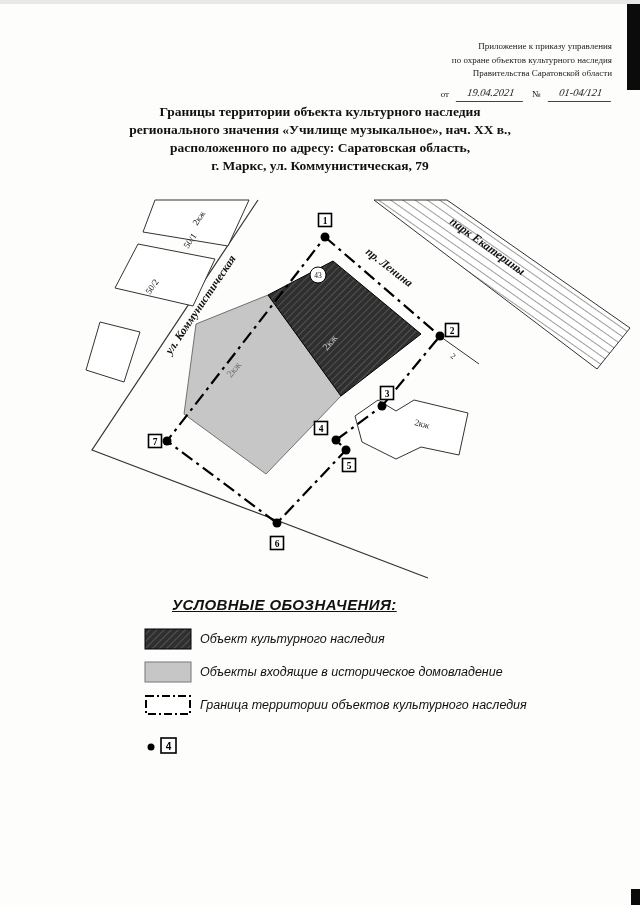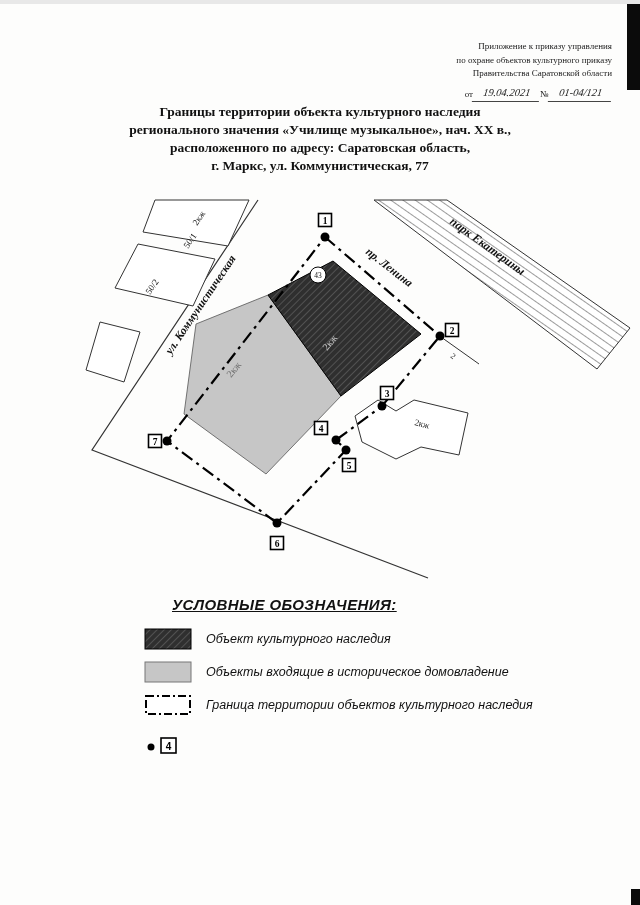--- a/index.html
+++ b/index.html
@@ -11,71 +11,71 @@
   .scan-bar { position:absolute; background:#0b0b0b; }
   .scan-bar.top { right:0; top:0; width:13px; height:86px; }
   .scan-bar.bottom { right:0; bottom:0; width:9px; height:20px; }
 
   .header {
     position:absolute; top:36px; right:28px; width:330px;
     text-align:right; font-size:9px; line-height:1.5; color:#222;
   }
   .ref-line {
     display:flex; justify-content:flex-end; align-items:flex-end;
-    margin-top:4px; font-size:9px;
+    gap:8px; margin-top:4px; font-size:9px;
   }
   .hand {
     display:inline-block; font-style:italic; font-size:10.5px;
     border-bottom:1px solid #444; padding:0 10px; transform:skewX(-8deg);
     color:#1a1a1a;
   }
   .title {
     position:absolute; top:99px; left:70px; width:500px;
     text-align:center; font-weight:bold; font-size:13.5px; line-height:1.34;
   }
   .map-svg { position:absolute; left:0; top:0; font-family:"Liberation Serif", serif; }
 
   .legend {
     position:absolute; top:592px; left:108px; width:490px;
     font-family:"Liberation Sans", sans-serif; font-style:italic; font-size:12.5px;
   }
   .legend-title {
     font-weight:bold; font-size:15px; text-decoration:underline;
     padding-left:64px; margin-bottom:15px; letter-spacing:0.4px;
   }
-  .legend-row { display:flex; align-items:center; gap:14px; margin-left:36px; margin-bottom:11px;text-align:center; }
+  .legend-row { display:flex; align-items:center; gap:8px; margin-left:36px; margin-bottom:11px;text-align:center; }
   .legend-row.points { align-items:flex-start; margin-top:16px; }
   .legend-label { line-height:1.3; }
   .legend svg text { font-family:"Liberation Sans", sans-serif; font-style:normal; }
 </style>
 </head>
 <body>
 
 <div class="page">
 
   <div class="scan-bar top"></div>
   <div class="scan-bar bottom"></div>
 
   <div class="header">
     <div>Приложение к приказу управления</div>
-    <div>по охране объектов культурного приказу</div>
+    <div>по охране объектов культурного наследия</div>
     <div>Правительства Саратовской области</div>
     <div class="ref-line">
       <span>от</span>
       <span class="hand">19.04.2021</span>
       <span>№</span>
       <span class="hand">01-04/121</span>
     </div>
   </div>
 
   <div class="title">
     <div>Границы территории объекта культурного наследия</div>
     <div>регионального значения «Училище музыкальное», нач. XX в.,</div>
     <div>расположенного по адресу: Саратовская область,</div>
-    <div>г. Маркс, ул. Коммунистическая, 77</div>
+    <div>г. Маркс, ул. Коммунистическая, 79</div>
   </div>
 
   <svg class="map-svg" width="640" height="905" viewBox="0 0 640 905">
     <defs>
       <pattern id="darkHatch" width="5" height="5" patternUnits="userSpaceOnUse" patternTransform="rotate(45)">
         <rect width="5" height="5" fill="#2f2f2f"></rect>
         <line x1="0" y1="0" x2="0" y2="5" stroke="#6f6f6f" stroke-width="1.1"></line>
       </pattern>
       <pattern id="parkHatch" width="7" height="7" patternUnits="userSpaceOnUse" patternTransform="rotate(-55)">
         <rect width="7" height="7" fill="#ffffff"></rect>

